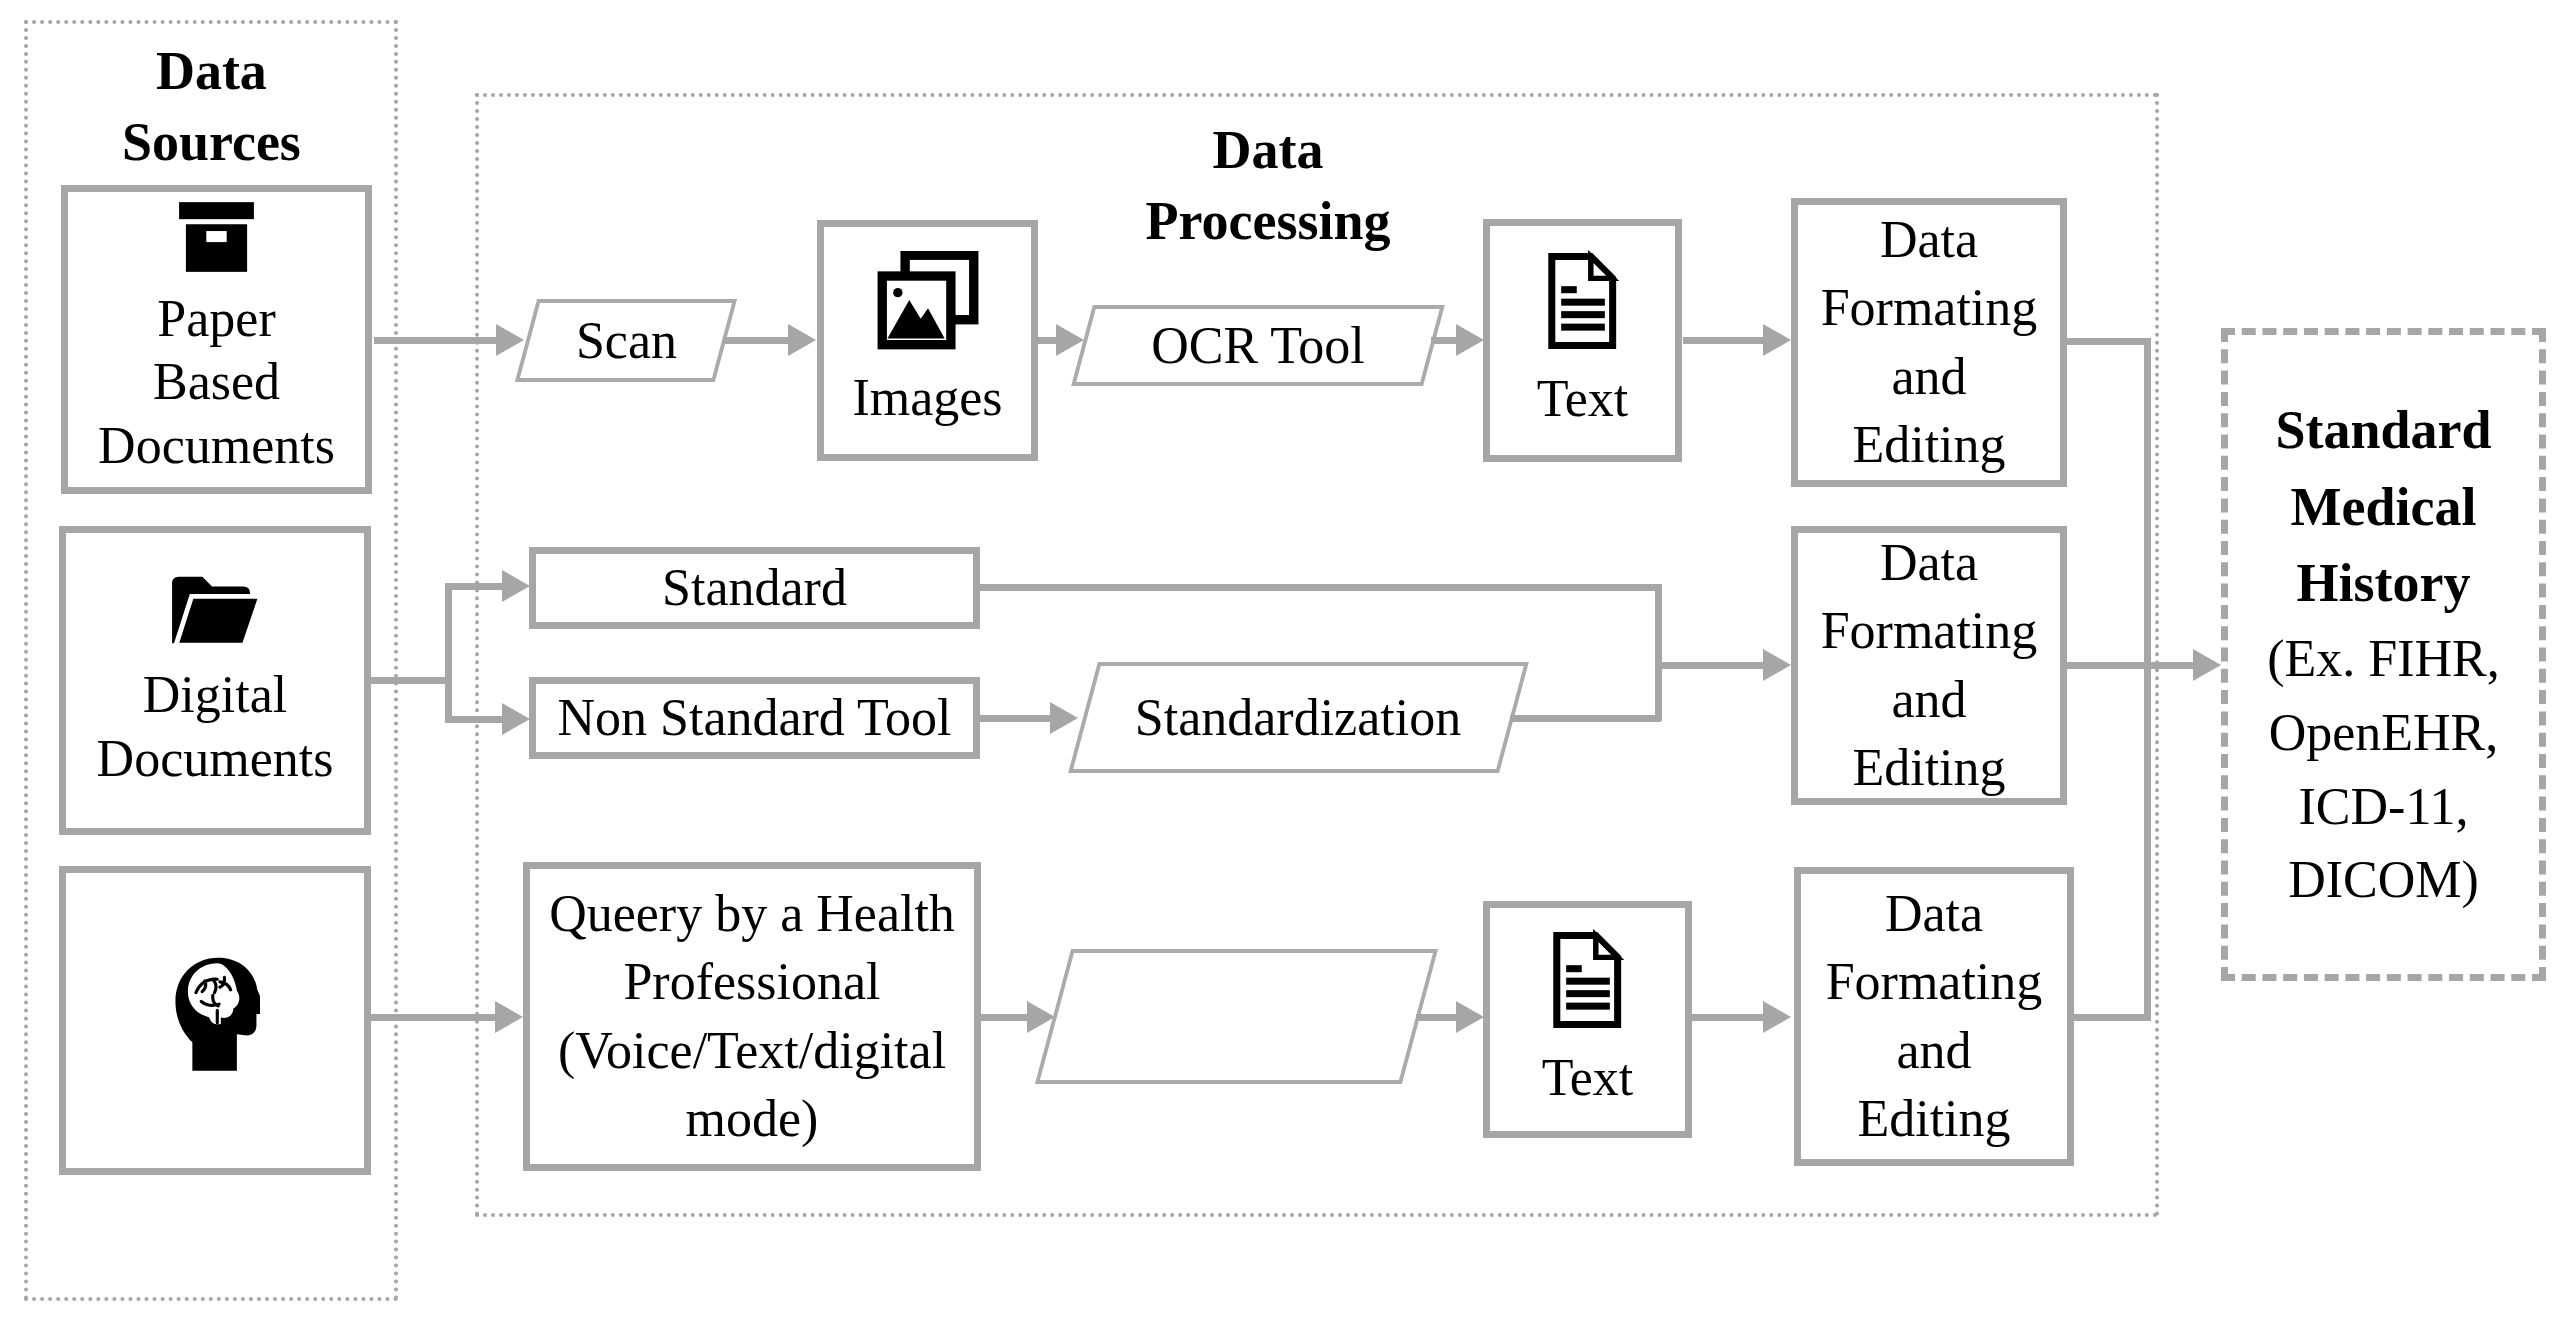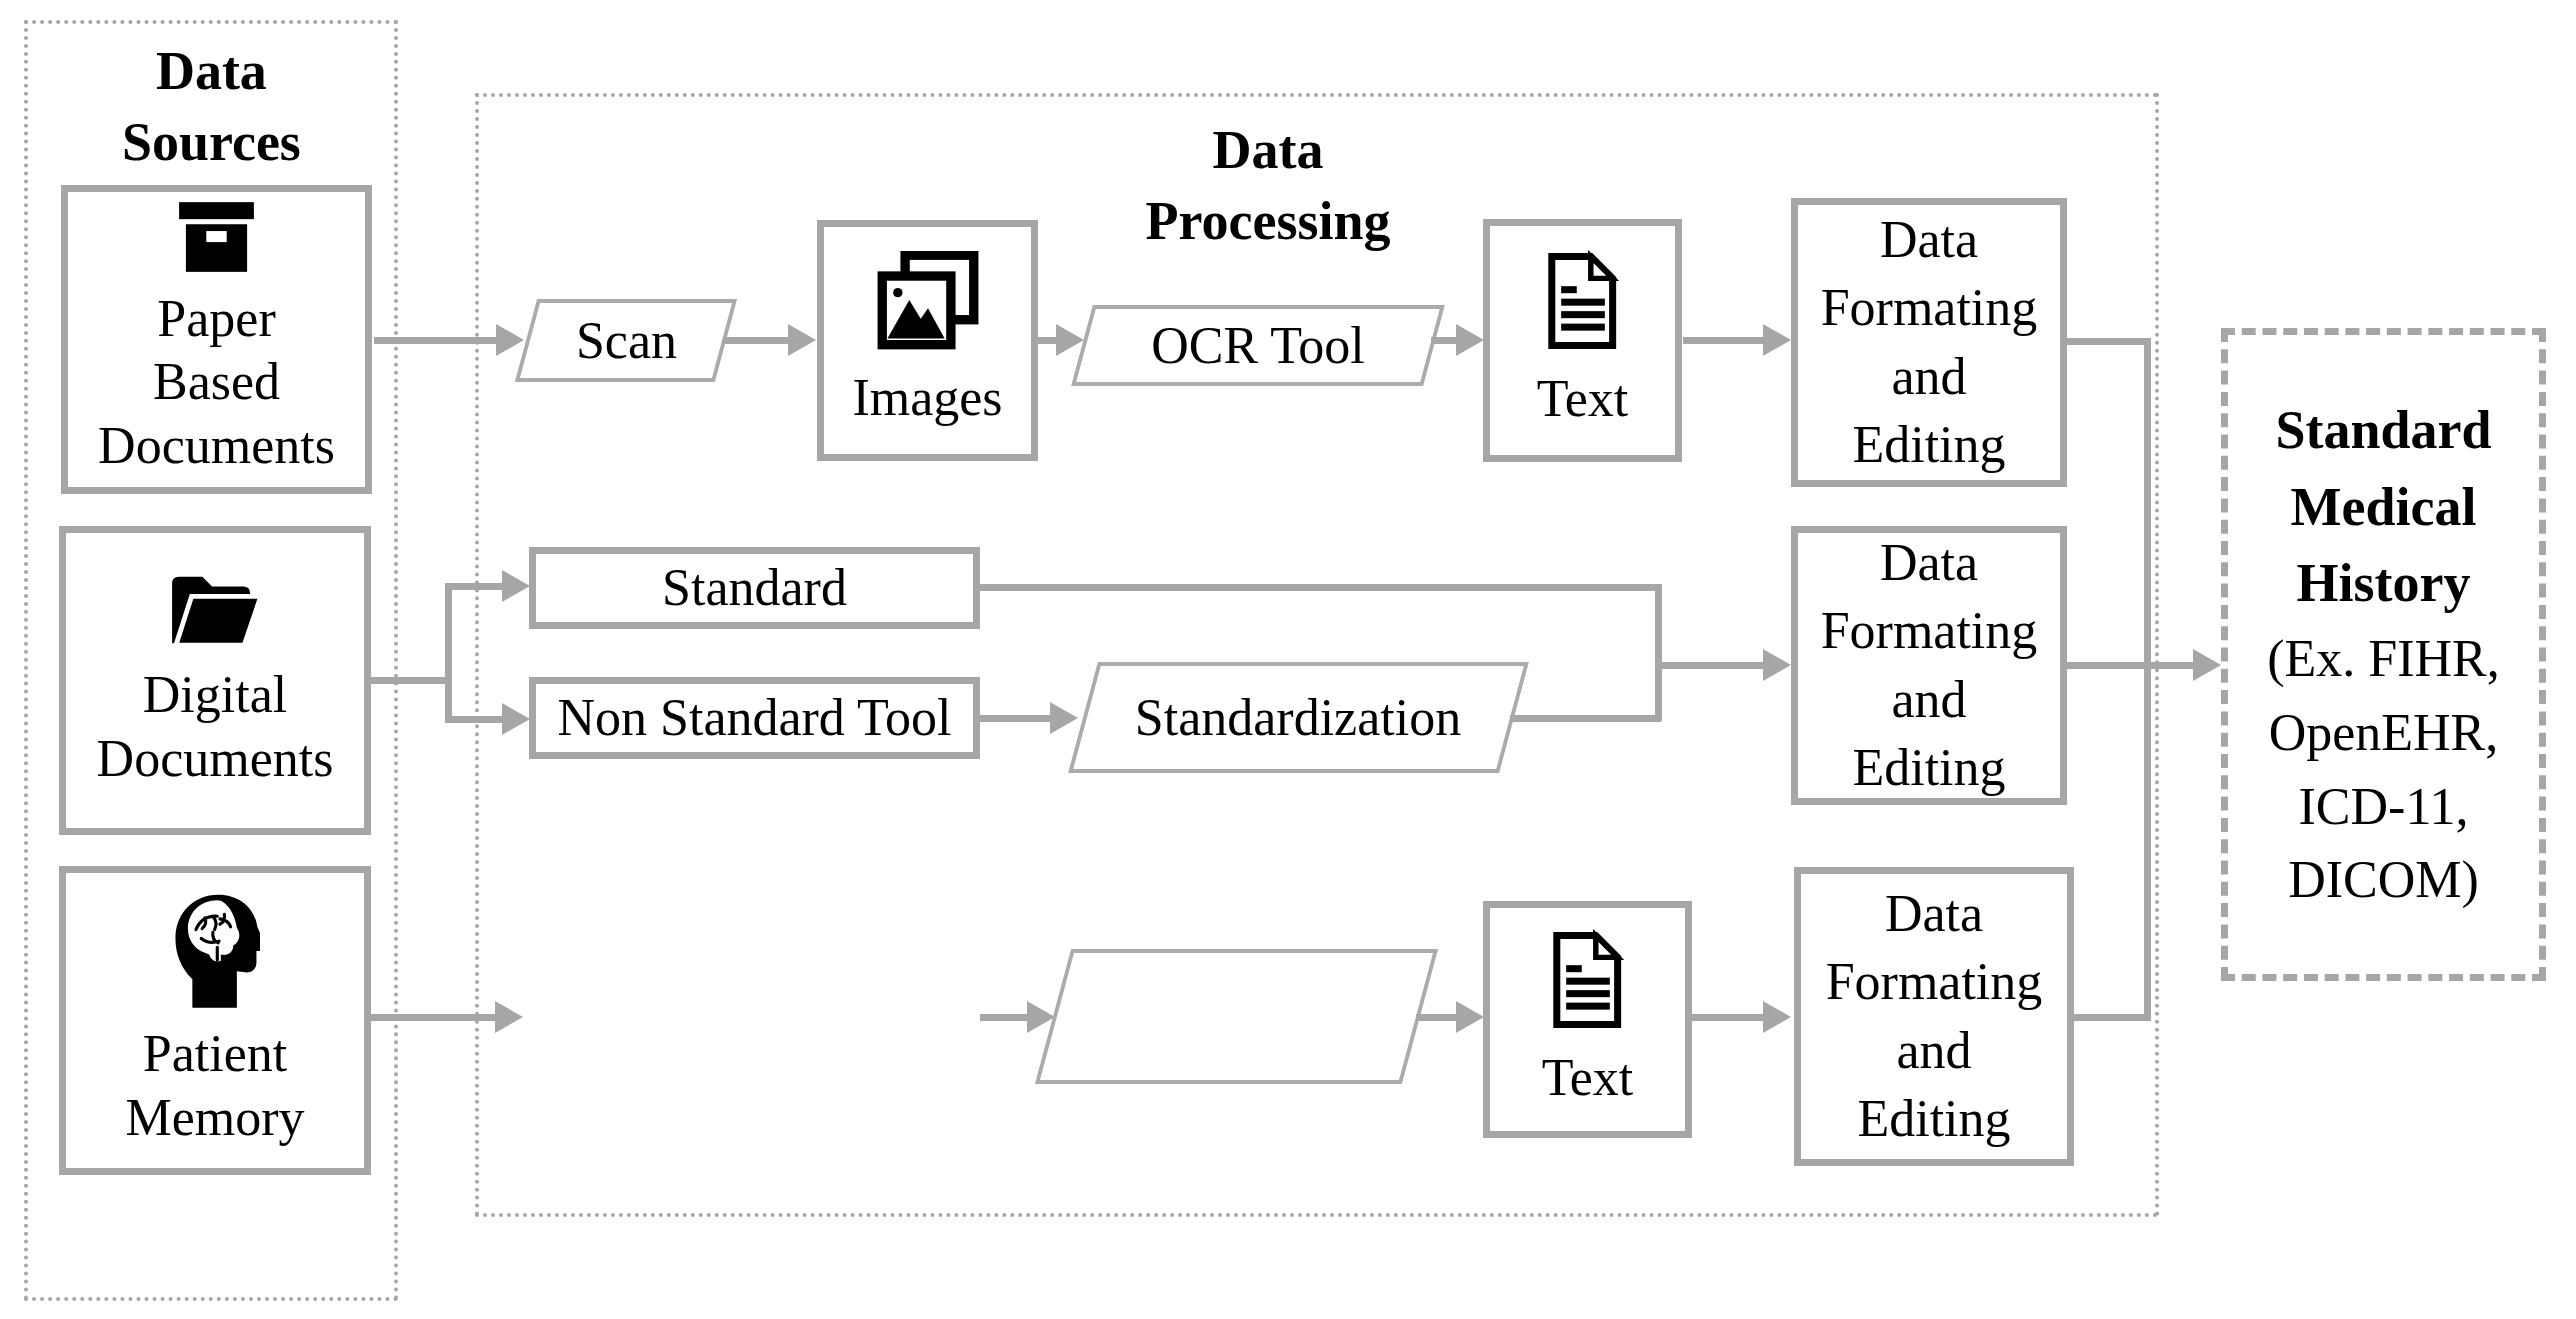--- a/index.html
+++ b/index.html
@@ -76,22 +76,20 @@
     <div class="lbl">Digital
 Documents</div>
   </div>
 
   <div class="node" style="left:59px;top:866px;width:312px;height:309px;">
     <svg class="icon gap18" width="89" height="116" viewBox="0 0 100 130" fill="#000">
       <path d="M24,130 V98 C11,85 5,69 5,52 C5,23 26,3 53,3 c24,0 41,15 44,36 l9,21 c1,3 -1,6 -4,6 h-6 v13 c0,8 -6,12 -13,11 l-9,-1 v41 z"></path>
       <path fill="#fff" d="M52,9 c-18,0 -33,13 -33,32 c0,13 8,23 19,27 l5,2 c2,7 8,9 13,7 l0,-7 c7,2 14,-2 14,-10 c7,-4 9,-13 4,-20 c-1,-11 -10,-31 -22,-31 z"></path>
       <path fill="none" stroke="#000" stroke-width="3.5" stroke-linecap="round" d="M28,42 q7,-16 24,-15 M38,29 q3,7 -3,12 M47,27 q6,7 2,15 M55,30 q9,1 12,9 M60,25 q1,8 -5,11 M34,52 q9,7 20,3 M47,45 q-1,9 6,12 M52,62 q0,8 0,14"></path>
     </svg>
-    <div class="lbl">Patient
-Memory</div>
   </div>
 
   <div class="par" style="left:526px;top:299px;width:200px;height:83px;"></div>
   <div class="par-label lbl" style="left:515px;top:299px;width:223px;height:83px;">Scan</div>
 
   <div class="node" style="left:817px;top:220px;width:221px;height:241px;">
     <svg class="icon gap18" width="104" height="100" viewBox="0 0 100 96" fill="#000">
       <rect x="28" y="4" width="66" height="62" fill="none" stroke="#000" stroke-width="9"></rect>
       <rect x="6" y="24" width="66" height="66" fill="#fff" stroke="#000" stroke-width="9"></rect>
       <circle cx="21" cy="40" r="4.5"></circle>
@@ -133,20 +131,26 @@
   <div class="par" style="left:1083px;top:662px;width:431px;height:111px;"></div>
   <div class="par-label lbl" style="left:1068px;top:662px;width:460px;height:111px;">Standardization</div>
 
   <div class="node" style="left:1791px;top:526px;width:276px;height:279px;">
     <div class="lbl-loose">Data
 Formating
 and
 Editing</div>
   </div>
 
+  <div class="node" style="left:523px;top:862px;width:458px;height:309px;">
+    <div class="lbl-loose">Queery by a Health
+Professional
+(Voice/Text/digital
+mode)</div>
+  </div>
 
   <div class="par" style="left:1053px;top:949px;width:367px;height:135px;"></div>
 
   <div class="node" style="left:1483px;top:901px;width:209px;height:237px;">
     <svg class="icon gap18" width="78" height="102" viewBox="0 0 100 130" fill="#000">
       <path d="M10,8 H60 L88,36 V122 H10 Z" fill="#fff" stroke="#000" stroke-width="9"></path>
       <path d="M60,8 V36 H88 Z" fill="#fff" stroke="#000" stroke-width="7"></path>
       <rect x="22" y="46" width="20" height="9"></rect>
       <rect x="22" y="62" width="56" height="9"></rect>
       <rect x="22" y="78" width="56" height="9"></rect>

